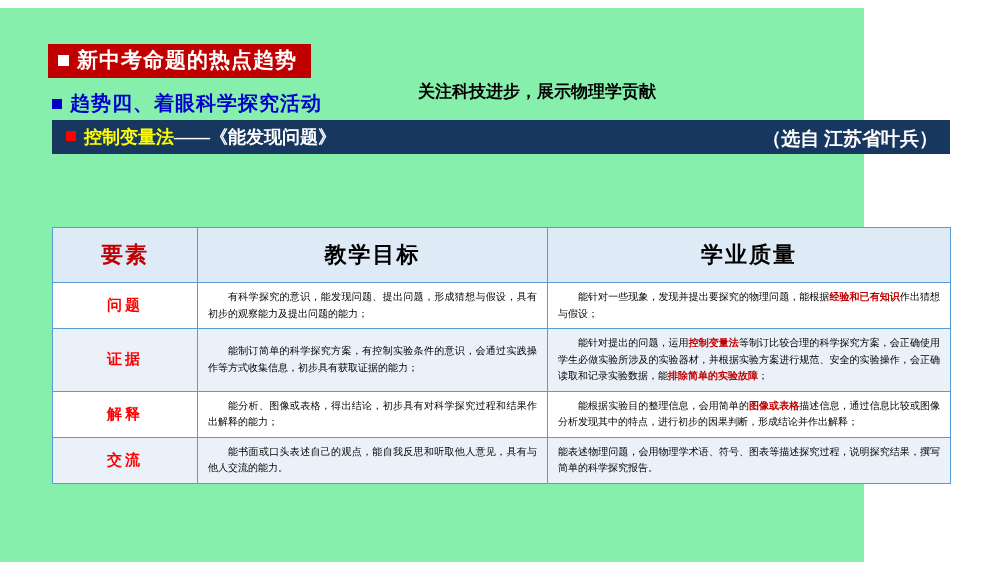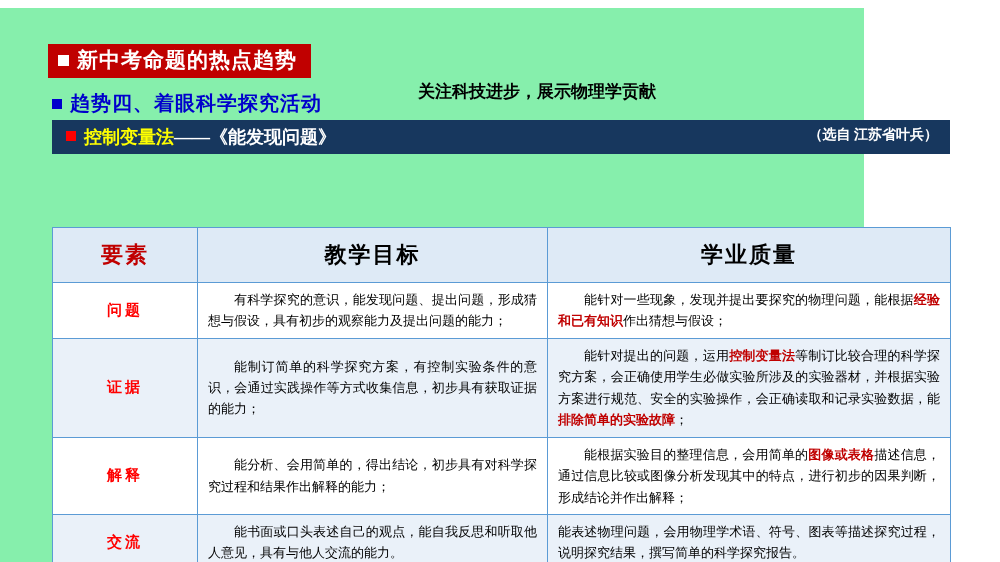--- a/index.html
+++ b/index.html
@@ -101,21 +101,21 @@
     color: #ffff00;
     white-space: nowrap;
   }
   .dark-strip .label .white {
     color: #ffffff;
   }
   .dark-strip .source {
     position: absolute;
     right: 12px;
     top: 6px;
-    font-size: 14px;
+    font-size: 19px;
     font-weight: bold;
     color: #ffffff;
     white-space: nowrap;
   }
 
   
   .title-bar {
     position: absolute;
     left: 52px;
     top: 148px;
@@ -166,21 +166,21 @@
   .col-q { width: 403px; }
 
   .tbl tbody td.el {
     text-align: center;
     font-size: 15px;
     font-weight: bold;
     color: #ff0000;
     letter-spacing: 3px;
   }
   .tbl tbody td.body {
-    font-size: 13px;
+    font-size: 10px;
     line-height: 1.65;
     color: #000000;
     text-align: justify;
     text-indent: 2em;
   }
   .tbl tbody td.body.noind {
     text-indent: 0;
   }
   .row-a td { background: #ffffff; }
   .row-b td { background: #eaf1f9; }
@@ -231,21 +231,21 @@
         <td class="body">有科学探究的意识，能发现问题、提出问题，形成猜想与假设，具有初步的观察能力及提出问题的能力；</td>
         <td class="body"><span>能针对一些现象，发现并提出要探究的物理问题，能根据</span><span class="hl">经验和已有知识</span><span>作出猜想与假设；</span></td>
       </tr>
       <tr class="row-b">
         <td class="el">证据</td>
         <td class="body">能制订简单的科学探究方案，有控制实验条件的意识，会通过实践操作等方式收集信息，初步具有获取证据的能力；</td>
         <td class="body"><span>能针对提出的问题，运用</span><span class="hl">控制变量法</span><span>等制订比较合理的科学探究方案，会正确使用学生必做实验所涉及的实验器材，并根据实验方案进行规范、安全的实验操作，会正确读取和记录实验数据，能</span><span class="hl">排除简单的实验故障</span><span>；</span></td>
       </tr>
       <tr class="row-a">
         <td class="el">解释</td>
-        <td class="body">能分析、会用简单的，得出结论，初步具有对科学探究过程和结果作出解释的能力；</td>
+        <td class="body">能分析、图像或表格，得出结论，初步具有对科学探究过程和结果作出解释的能力；</td>
         <td class="body"><span>能根据实验目的整理信息，会用简单的</span><span class="hl">图像或表格</span><span>描述信息，通过信息比较或图像分析发现其中的特点，进行初步的因果判断，形成结论并作出解释；</span></td>
       </tr>
       <tr class="row-b">
         <td class="el">交流</td>
         <td class="body">能书面或口头表述自己的观点，能自我反思和听取他人意见，具有与他人交流的能力。</td>
         <td class="body noind"><span>能表述物理问题，会用物理学术语、符号、图表等描述探究过程，说明探究结果，撰写简单的科学探究报告。</span></td>
       </tr>
     </tbody>
   </table>
 

